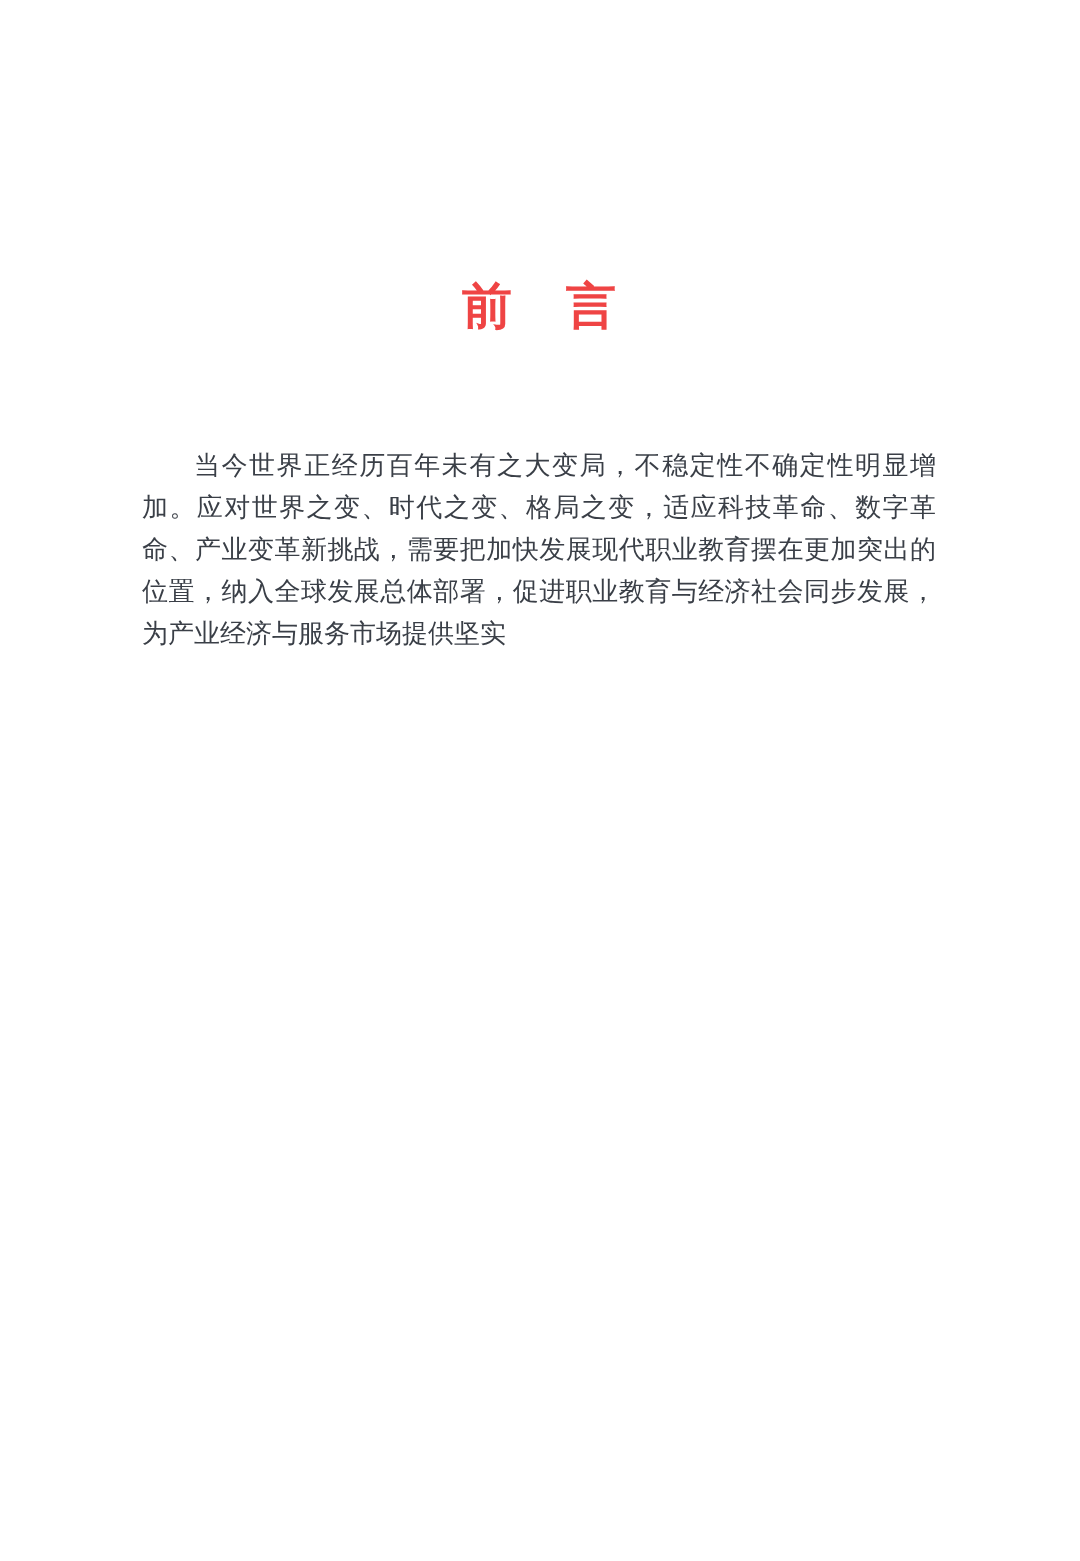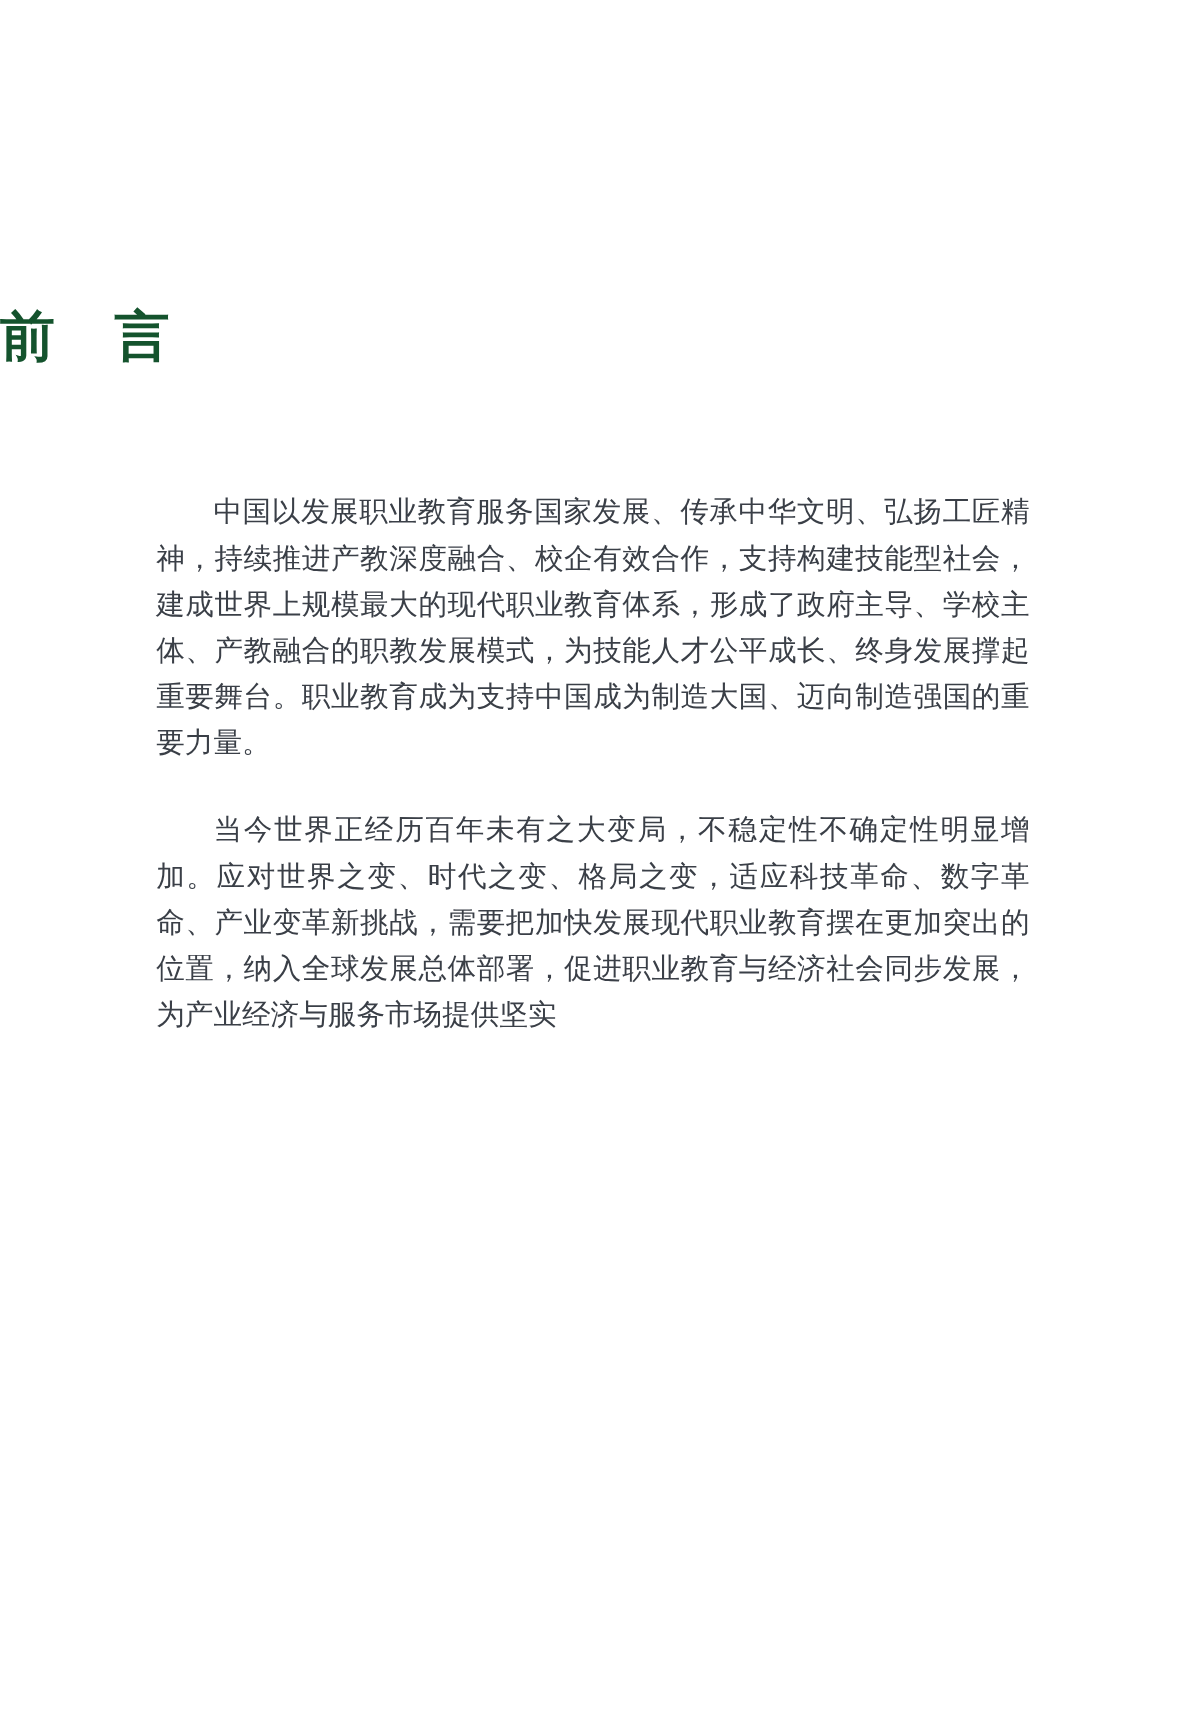--- a/index.html
+++ b/index.html
@@ -13,25 +13,25 @@
     height: 1561px;
     margin: 0 auto;
     background: #ffffff;
     overflow: hidden;
     box-sizing: border-box;
     padding-top: 281px;
     font-family: "Liberation Serif", "DejaVu Serif", serif;
   }
   .doc-title {
     margin: 0 0 114px 0;
-    text-align: left;
+    text-align: center;
     font-size: 50px;
     line-height: 1;
     font-weight: bold;
-    color: #14532d;
+    color: #ef4444;
     letter-spacing: 2px;
   }
   .doc-body {
     margin-left: 142px;
     width: 794px;
     text-align: justify;
     font-size: 26px;
     line-height: 42px;
     color: #3a3f47;
   }
@@ -43,16 +43,15 @@
     margin-bottom: 0;
   }
 </style>
 </head>
 <body>
 
 <div class="page">
   <h1 class="doc-title">前　言</h1>
 
   <div class="doc-body">
-    <p>中国以发展职业教育服务国家发展、传承中华文明、弘扬工匠精神，持续推进产教深度融合、校企有效合作，支持构建技能型社会，建成世界上规模最大的现代职业教育体系，形成了政府主导、学校主体、产教融合的职教发展模式，为技能人才公平成长、终身发展撑起重要舞台。职业教育成为支持中国成为制造大国、迈向制造强国的重要力量。</p>
     <p>当今世界正经历百年未有之大变局，不稳定性不确定性明显增加。应对世界之变、时代之变、格局之变，适应科技革命、数字革命、产业变革新挑战，需要把加快发展现代职业教育摆在更加突出的位置，纳入全球发展总体部署，促进职业教育与经济社会同步发展，为产业经济与服务市场提供坚实</p>
   </div>
 </div>
 
 </body></html>

